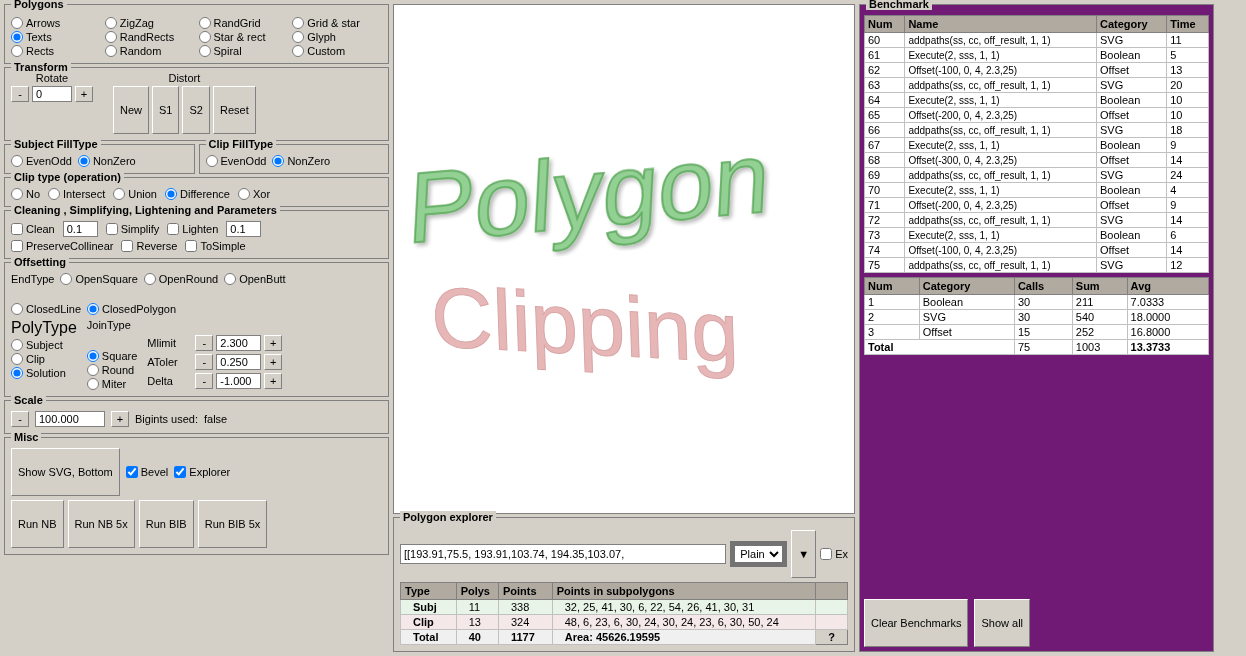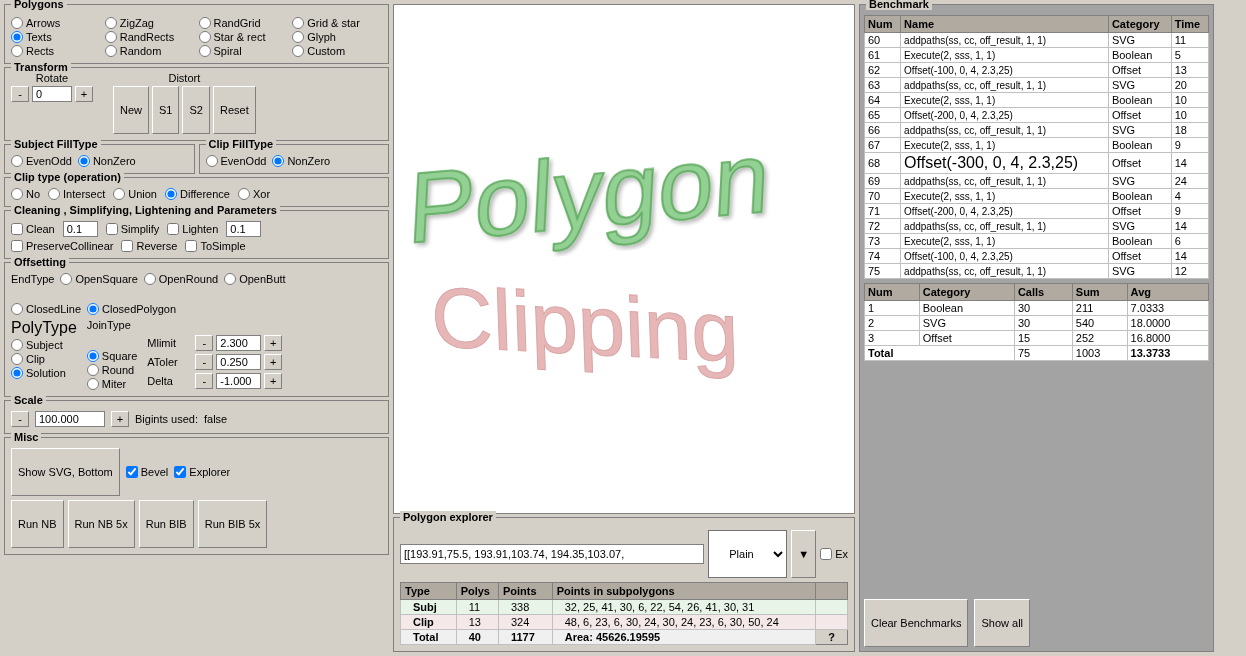--- a/index.html
+++ b/index.html
@@ -35,35 +35,35 @@
     
     .explorer-table { width: 100%; border-collapse: collapse; font-size: 11px; }
     .explorer-table th { background: #b0aaa0; border: 1px solid #808080; padding: 2px 4px; text-align: left; }
     .explorer-table td { border: 1px solid #c0c0c0; padding: 1px 12px; background: white; }
     .explorer-table tr.subj td { background: #e8f4e8; }
     .explorer-table tr.clip td { background: #f4e8e8; }
     .explorer-table tr.solu td { background: #e8e8f4; }
     .explorer-table tr.total td { background: #f0f0f0; font-weight: bold; }
     
     
-    .benchmark-panel { border: 1px solid #808080; background: #a3a3a3; height: 100%; display: flex; flex-direction: column; padding: 4px; position: relative; }
+    .benchmark-panel { border: 1px solid #808080; background: #701a75; height: 100%; display: flex; flex-direction: column; padding: 4px; position: relative; }
     
     .bench-table { width: 100%; border-collapse: collapse; font-size: 11px; }
     .bench-table th { background: #b0aaa0; border: 1px solid #808080; padding: 2px 3px; text-align: left; font-weight: bold; }
     .bench-table td { border: 1px solid #c0c0c0; padding: 1px 3px; background: white; }
     
     .bench-table2 { width: 100%; border-collapse: collapse; font-size: 11px; margin-top: 4px; }
     .bench-table2 th { background: #b0aaa0; border: 1px solid #808080; padding: 2px 3px; text-align: left; font-weight: bold; }
     .bench-table2 td { border: 1px solid #c0c0c0; padding: 1px 3px; background: white; }
     .bench-table2 tr.total-row td { background: white; }
     .bench-table2 td.highlight { background: #90ee90; font-weight: bold; }
     
     .bench-buttons { display: flex; gap: 6px; margin-top: 4px; }
     
-    select { border: 1px solid #737373; background: white; font-size: 11px; padding: 16px; cursor: pointer; }
+    select { border: 5px solid #737373; background: white; font-size: 11px; padding: 1px; cursor: pointer; }
     
     .checkbox-label { display: flex; align-items: center; gap: 3px; }
     .canvas-overlay { position: relative; width: 100%; height: 100%; display: flex; flex-direction: column; align-items: center; justify-content: center; }
   </style>
 </head>
 <body>
 
 <div class="main-container">
 
   <div class="left-panel">
@@ -485,21 +485,21 @@
     <td>18</td>
   </tr>
               <tr>
     <td>67</td>
     <td style="white-space:nowrap; font-size:10px;">Execute(2, sss, 1, 1)</td>
     <td>Boolean</td>
     <td>9</td>
   </tr>
               <tr>
     <td>68</td>
-    <td style="white-space:nowrap; font-size:16px;">Offset(-300, 0, 4, 2.3,25)</td>
+    <td style="white-space:nowrap; font-size:10px;">Offset(-300, 0, 4, 2.3,25)</td>
     <td>Offset</td>
     <td>14</td>
   </tr>
               <tr>
     <td>69</td>
     <td style="white-space:nowrap; font-size:10px;">addpaths(ss, cc, off_result, 1, 1)</td>
     <td>SVG</td>
     <td>24</td>
   </tr>
               <tr>

